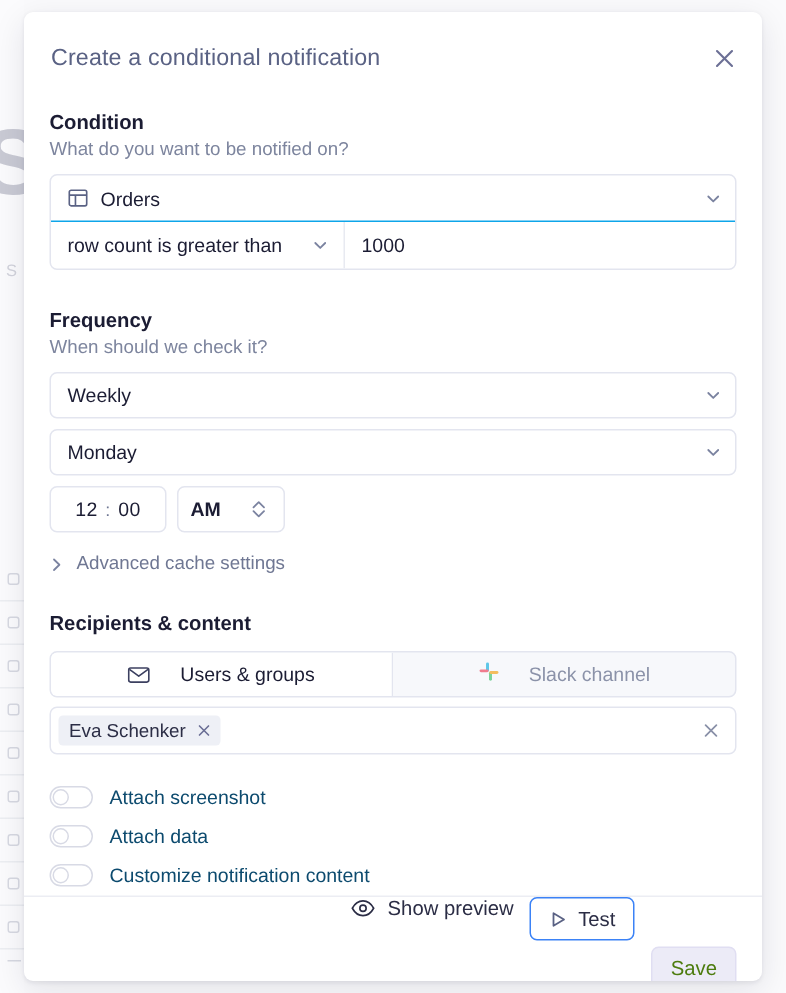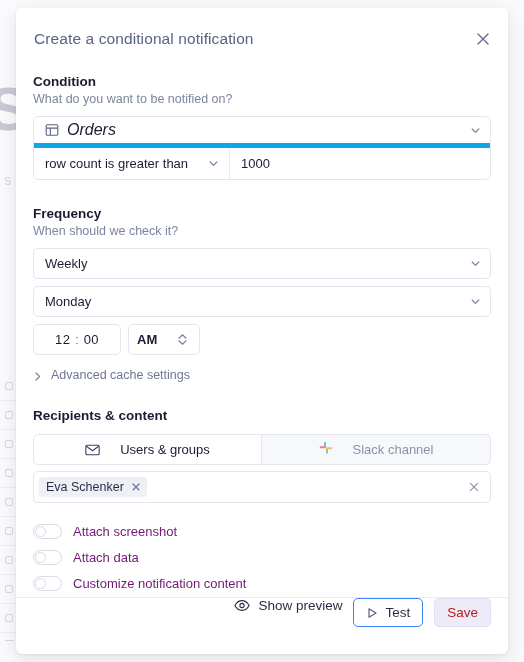--- a/index.html
+++ b/index.html
@@ -128,23 +128,22 @@
     margin-left: auto;
     padding: 0 9px 0 6px;
     display: flex; align-items: center;
   }
   .chev svg { display: block; }
 
   
   .cond-group { border: 1px solid #e3e5ef; border-radius: 5px; overflow: hidden; }
   .cond-row-1 {
     height: 31px; display: flex; align-items: center;
-    padding-left: 11px; font-size: 16px; color: #1b1c33;
-    border-bottom: 5px solid #0ea5e9;
-    font-style: italic;
+    padding-left: 11px; font-size: 13px; color: #1b1c33;
+    border-bottom: 1px solid #0ea5e9;
   }
   .cond-row-1 .tbl-icon { margin-right: 8px; display:flex; }
   .cond-row-2 { height: 31px; display: flex; align-items: stretch; }
   .cond-op {
     display: flex; align-items: center;
     padding-left: 11px; padding-right: 6px;
     font-size: 13px; color: #1b1c33;
     border-right: 1px solid #e8eaf1;
     min-width: 196px;
   }
@@ -154,21 +153,21 @@
     padding-left: 11px;
     font-size: 13px; color: #1b1c33;
     flex: 1 1 auto;
   }
 
   .freq-row { margin-bottom: 7px; padding-left: 11px; }
 
   
   .time-row { display: flex; gap: 7px; }
   .time-box {
-    width: 88px; justify-content: center;
+    width: 78px; justify-content: center;
     letter-spacing: .3px;
   }
   .ampm-box { width: 72px; padding: 0 8px; }
   .ampm-box .lbl { margin-right: 20px; font-weight: bold; }
   .tz-box { flex: 1 1 auto; padding-left: 11px; }
 
   .adv-link {
     display: flex; align-items: flex-end;
     gap: 8px;
     margin-top: 13px;
@@ -237,21 +236,21 @@
     cursor: pointer;
   }
   .switch .knob {
     position: absolute;
     left: 1px; top: 1px;
     width: 11px; height: 11px;
     border-radius: 50%;
     background: #ffffff;
     border: 1px solid #d8dae5;
   }
-  .toggle-label { font-size: 13px; color: #701a75; }
+  .toggle-label { font-size: 13px; color: #0c4a6e; }
 
   
   .modal-foot {
     flex: 0 0 auto;
     border-top: 1px solid #ecedf3;
     height: 57px;
     display: flex; align-items: flex-start; justify-content: flex-end;
     gap: 11px;
     padding: 0 17px;
   }
@@ -268,21 +267,22 @@
     font-size: 13.5px;
     padding: 0 12px;
     cursor: pointer;
     border: 1px solid #3b82f6;
     background: #fff;
     color: #2b2d45;
   }
   .btn.save {
     background: #ecebf7;
     border-color: #e0def2;
-    color: #b91c1c;
+    color: #4d7c0f;
+    margin-top: 33px;
   }
 
   .slack-ico { display: block; }
 </style>
 </head>
 <body>
 
 <div id="backdrop">
   <div class="bg-strip"></div>
   <div class="big-s">S</div>

